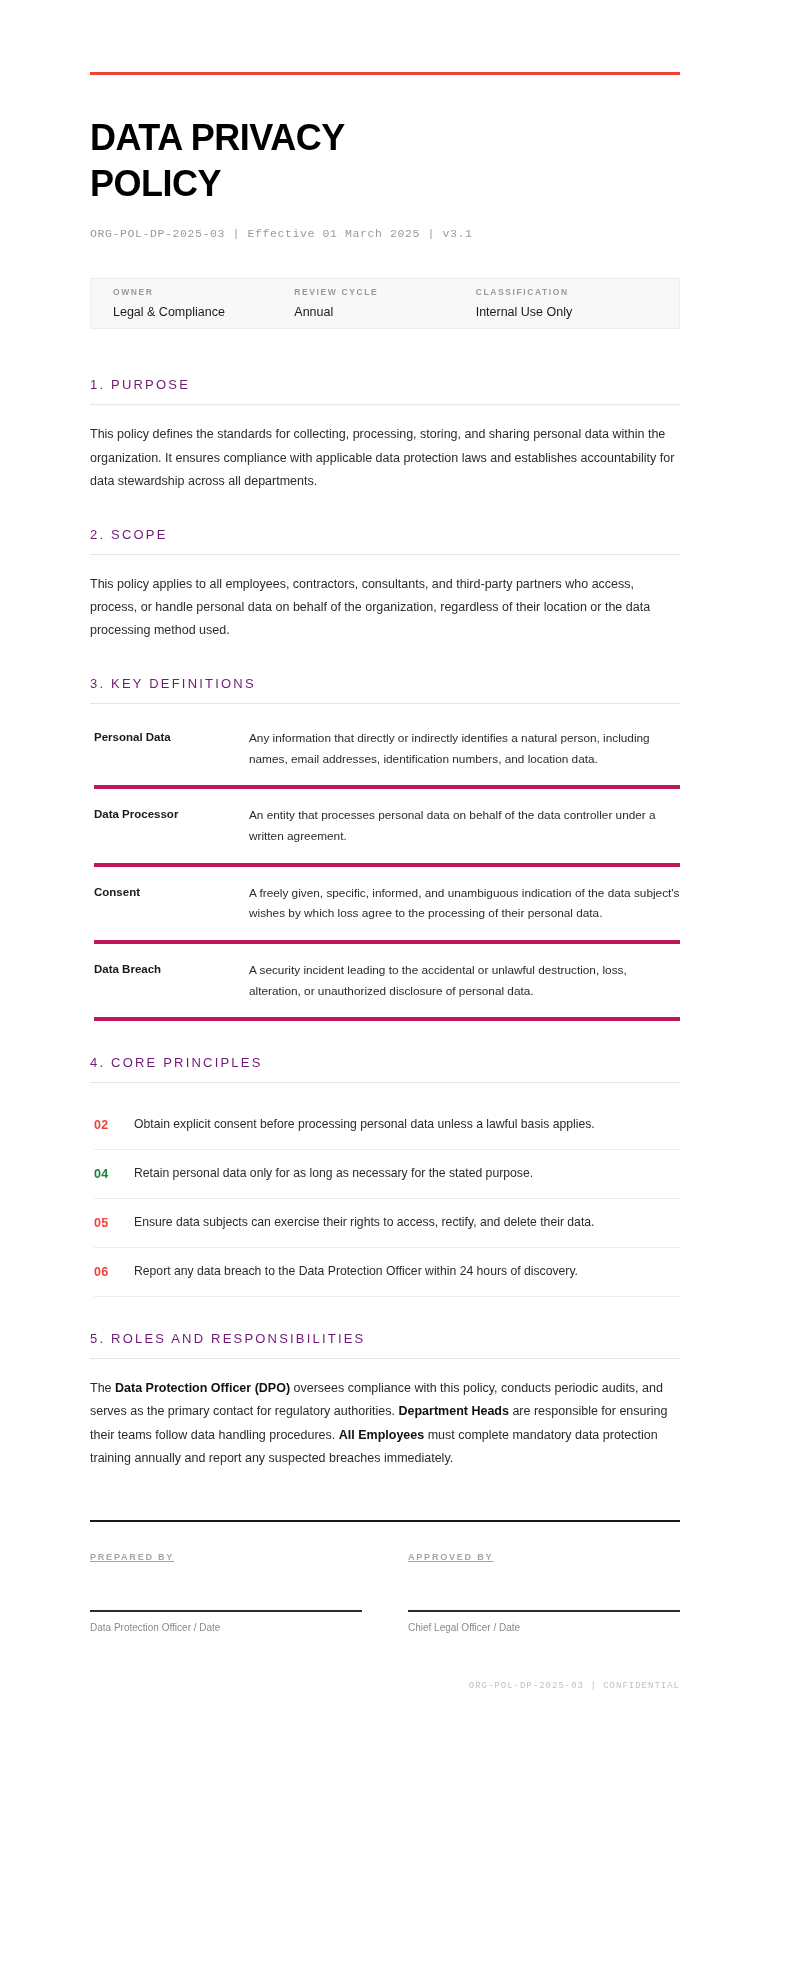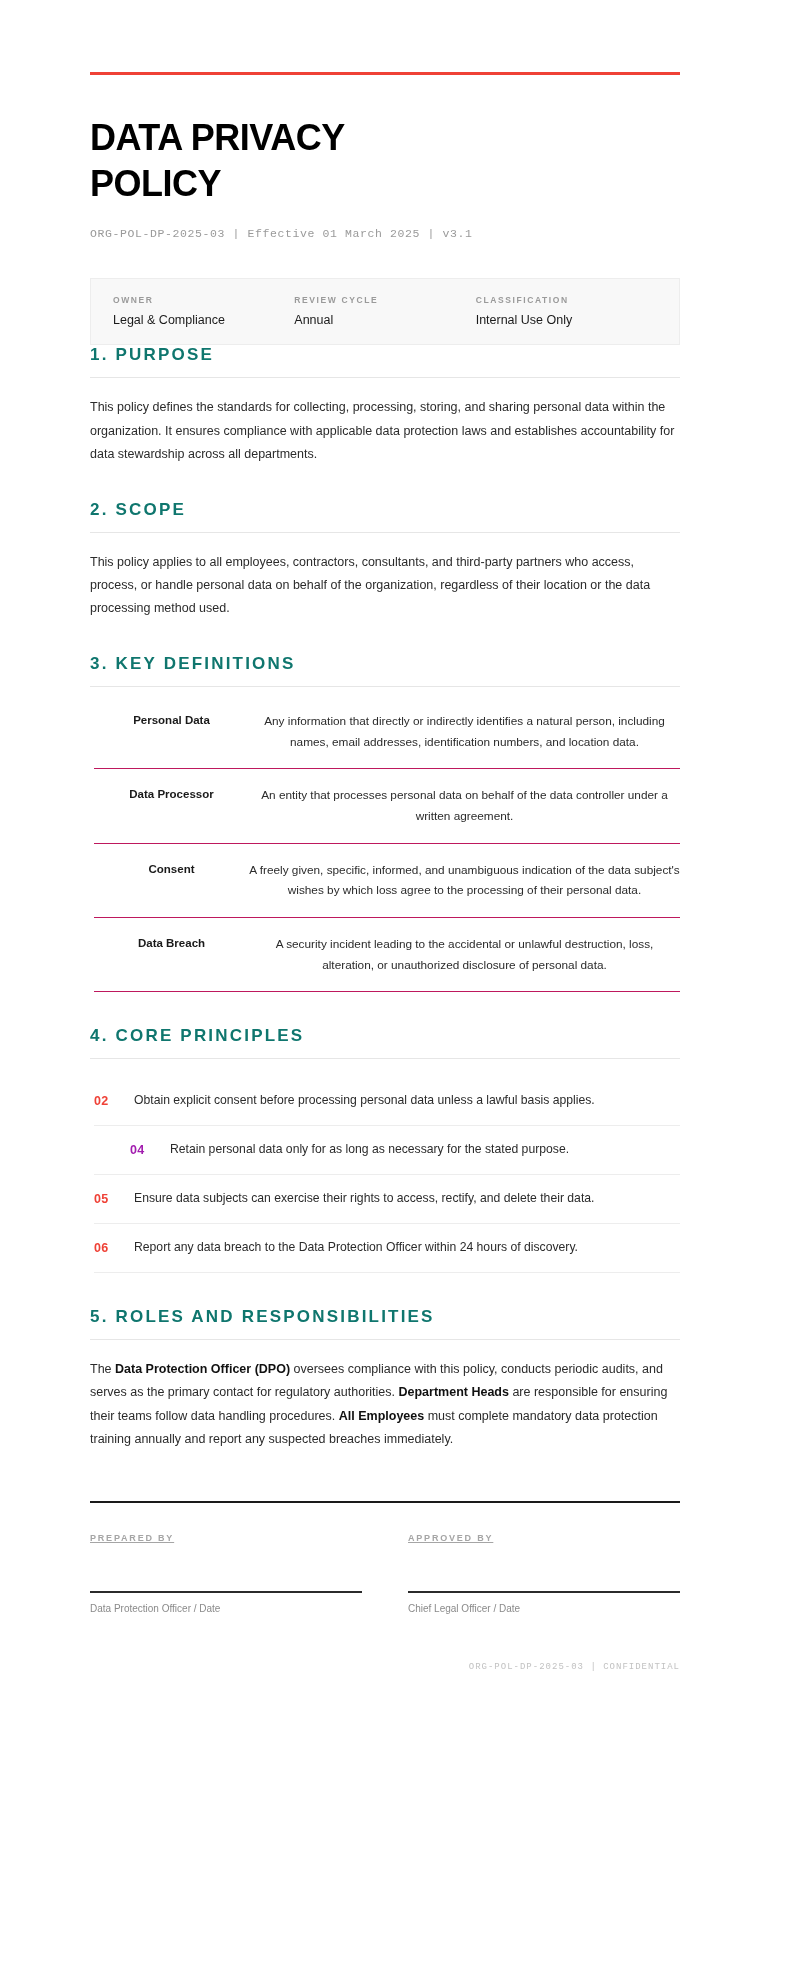--- a/index.html
+++ b/index.html
@@ -45,47 +45,48 @@
     font-size: 11.5px;
     letter-spacing: 0.6px;
     color: #9a9a9a;
     margin: 0 0 38px 0;
   }
 
   
   .meta-box {
     background: #f8f8f8;
     border: 1px solid #ededed;
-    padding: 16px 22px;
+    padding: 8px 22px;
     display: flex;
     gap: 0;
+    margin-bottom: 48px;
   }
   .meta-cell { flex: 1 1 0; min-width: 0; }
   .meta-label {
     font-size: 8.5px;
     font-weight: 700;
     letter-spacing: 1.6px;
     color: #9a9a9a;
     text-transform: uppercase;
     margin-bottom: 7px;
   }
   .meta-value {
     font-size: 12.5px;
     color: #1a1a1a;
     line-height: 1.3;
   }
 
   
   .section { margin-bottom: 34px; }
   .section-title {
-    font-size: 17px;
-    font-weight: 700;
+    font-size: 13px;
+    font-weight: 400;
     letter-spacing: 2.2px;
     text-transform: uppercase;
-    color: #0f766e;
+    color: #701a75;
     margin: 0 0 12px 0;
   }
   .section-rule {
     height: 1px;
     background: #e6e6e6;
     width: 100%;
     margin-bottom: 18px;
   }
   .body-text {
     font-size: 12.5px;
@@ -94,22 +95,21 @@
     margin: 0;
   }
   .body-text b { font-weight: 700; color: #111111; }
 
   
   .definitions { padding-left: 4px; }
   .def-row {
     display: flex;
     gap: 0;
     padding: 16px 0;
-    border-bottom: 1px solid #be185d;
-    text-align: center;
+    border-bottom: 4px solid #be185d;
   }
   .def-row:first-child { padding-top: 6px; }
   .def-term {
     width: 155px;
     flex: 0 0 155px;
     font-size: 11.5px;
     font-weight: 600;
     color: #1a1a1a;
     line-height: 1.7;
   }
@@ -248,21 +248,21 @@
 
   <div class="section">
     <div class="section-title">4. CORE PRINCIPLES</div>
     <div class="section-rule"></div>
     <div class="principles">
       <div class="principle-row">
         <div class="principle-num" style="color: rgb(239, 65, 54);">02</div>
         <div class="principle-text">Obtain explicit consent before processing personal data unless a lawful basis applies.</div>
       </div>
       <div class="principle-row">
-        <div class="principle-num" style="color: #a21caf; margin-left: 36px;">04</div>
+        <div class="principle-num" style="color: #15803d;">04</div>
         <div class="principle-text">Retain personal data only for as long as necessary for the stated purpose.</div>
       </div>
       <div class="principle-row">
         <div class="principle-num" style="color: rgb(239, 65, 54);">05</div>
         <div class="principle-text">Ensure data subjects can exercise their rights to access, rectify, and delete their data.</div>
       </div>
       <div class="principle-row">
         <div class="principle-num" style="color: rgb(239, 65, 54);">06</div>
         <div class="principle-text">Report any data breach to the Data Protection Officer within 24 hours of discovery.</div>
       </div>

